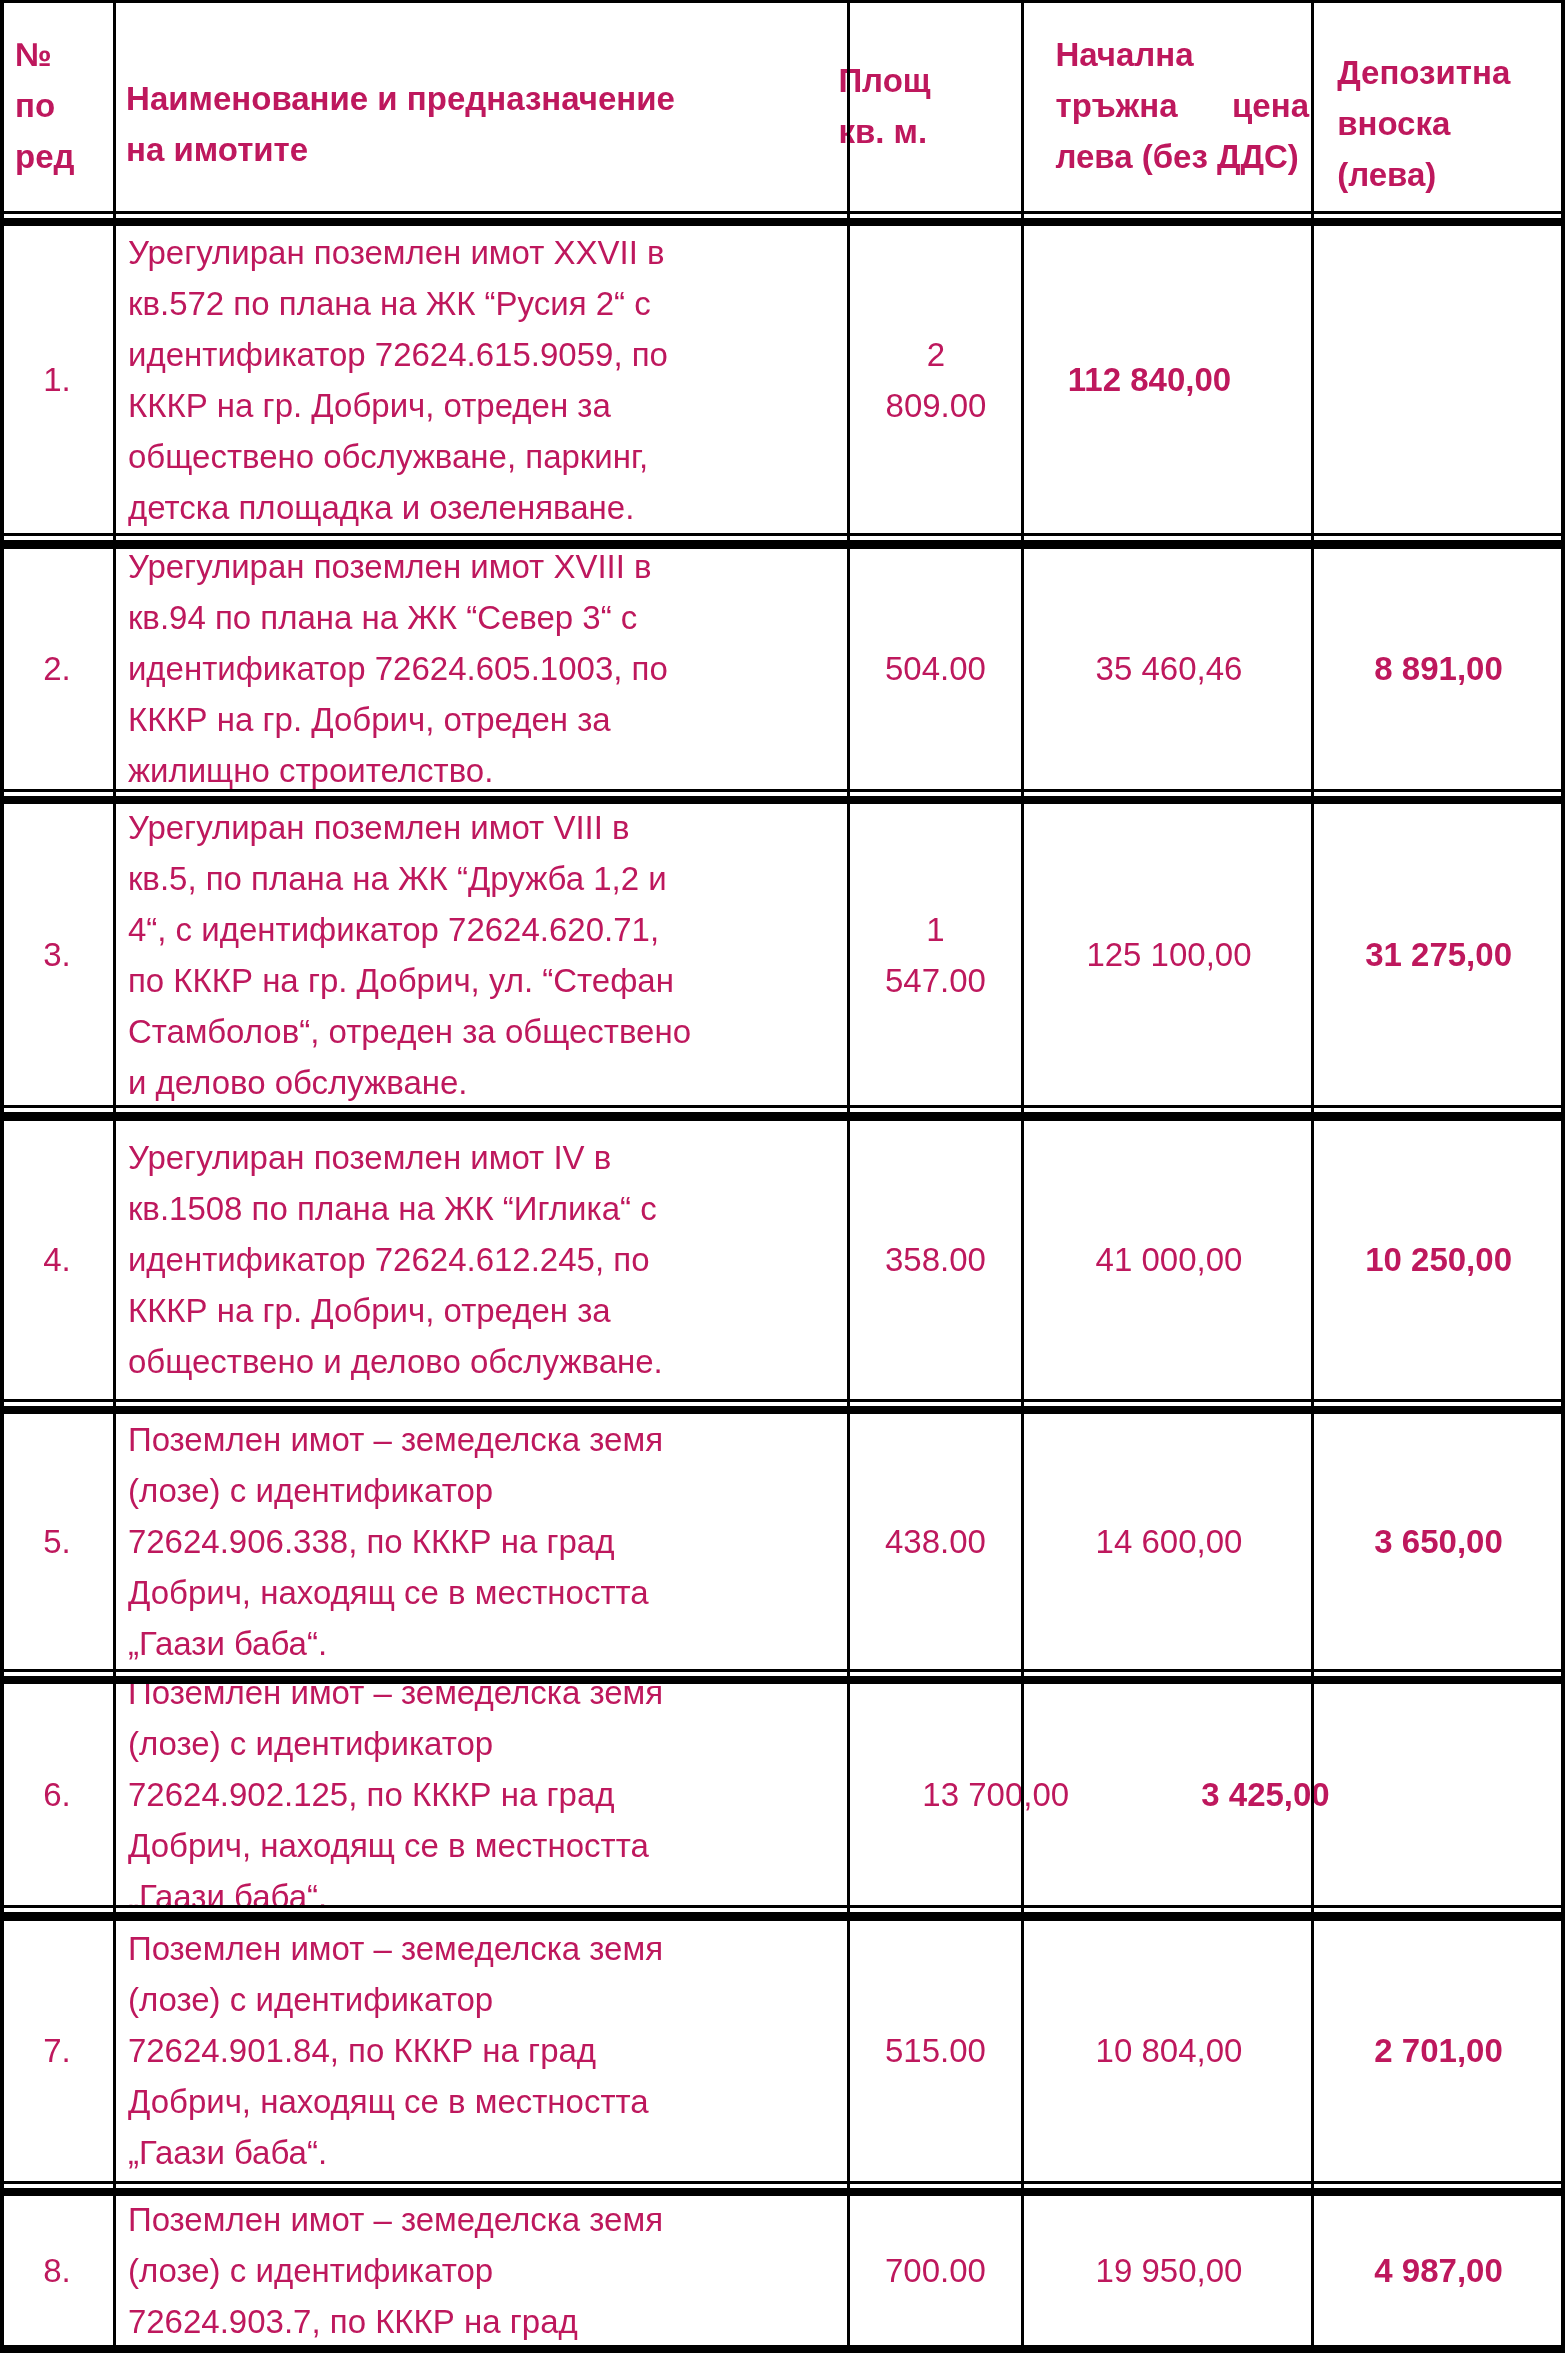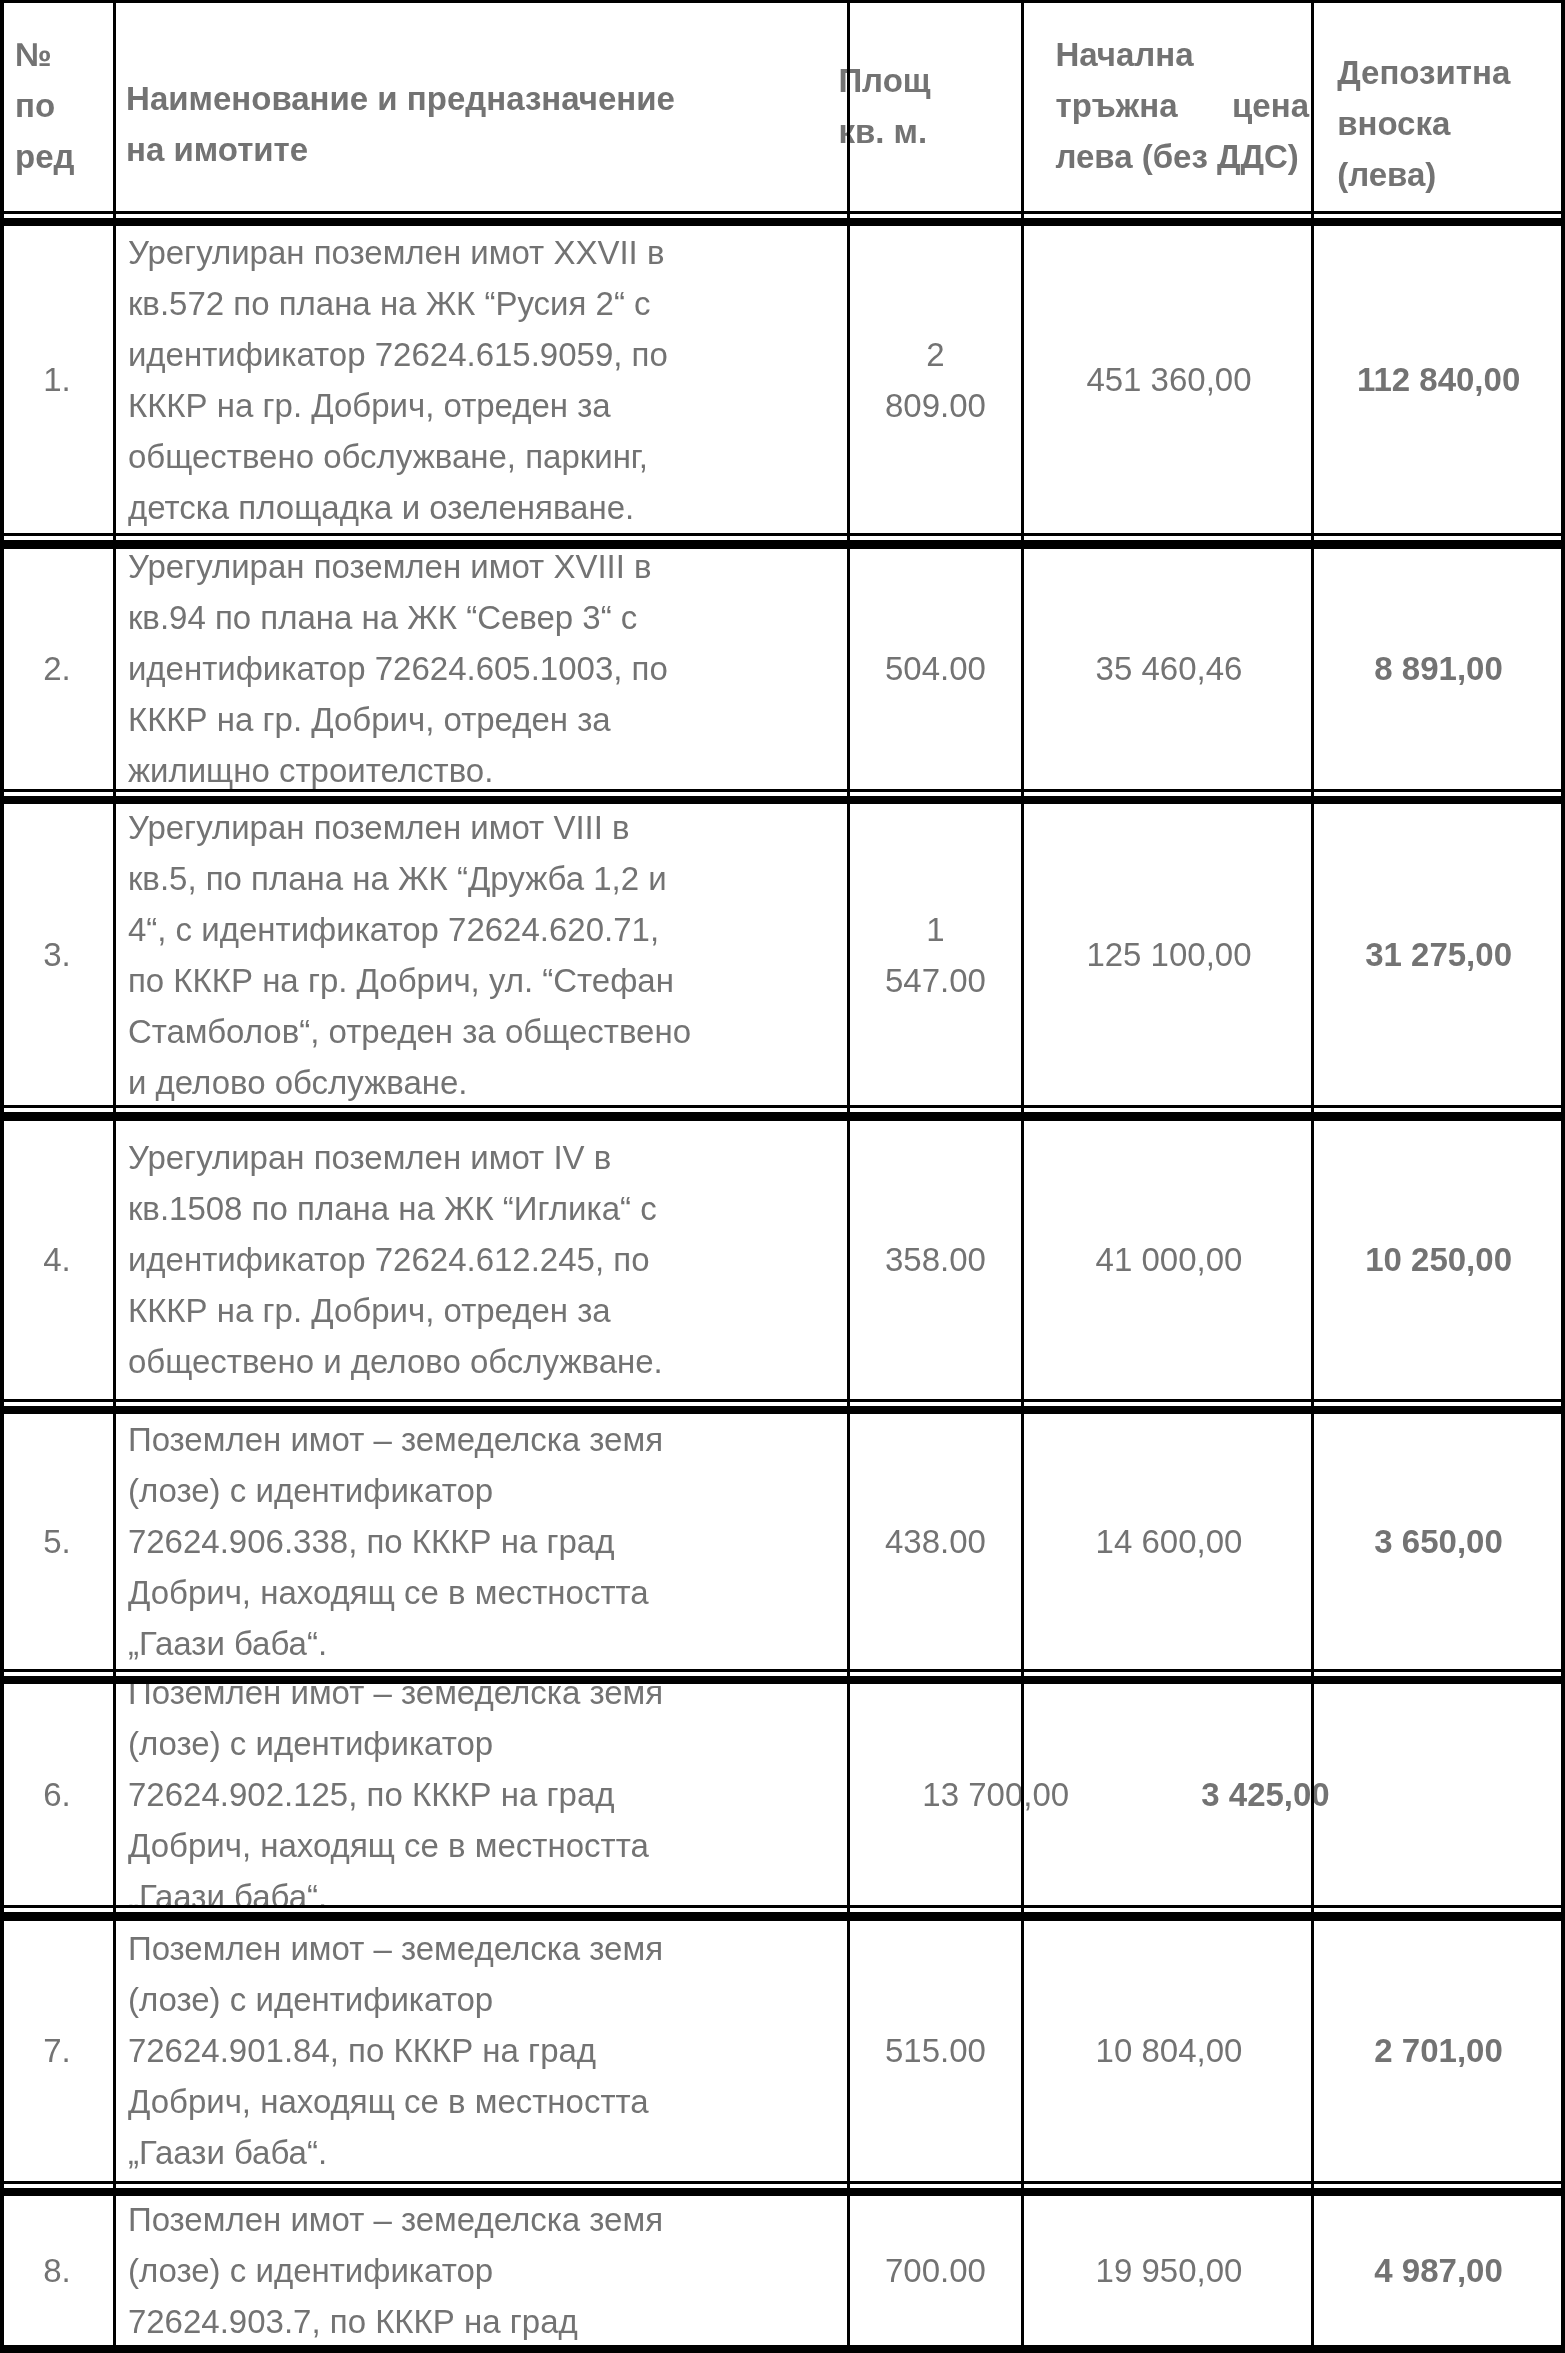--- a/index.html
+++ b/index.html
@@ -6,21 +6,21 @@
   html, body {
     width: 1565px; height: 2354px;
     background: #ffffff;
     font-family: "Liberation Sans", sans-serif;
     overflow: hidden;
   }
   .table {
     position: relative;
     width: 1565px; height: 2354px;
     background: #ffffff;
-    color: #737373;
+    color: #be185d;
     font-size: 33px;
     line-height: 51px;
     overflow: hidden;
   }
   
   .vline { position: absolute; top: 0; bottom: 0; width: 3.3px; background: #000; z-index: 3; }
   .vl-0 { left: 0; width: 4.1px; }
   .vl-1 { left: 113px; }
   .vl-2 { left: 847px; }
   .vl-3 { left: 1021px; }
@@ -86,23 +86,20 @@
   <div class="row" style="height:310px">
     <div class="cell c1 body-num">
         <span>1.</span>
       </div>
     <div class="cell c2">
         <span>Урегулиран поземлен имот XXVII в кв.572 по плана на ЖК “Русия 2“ с идентификатор 72624.615.9059, по КККР на гр. Добрич, отреден за обществено обслужване, паркинг, детска площадка и озеленяване.</span>
       </div>
     <div class="cell c3 center">
         <span>2 809.00</span>
       </div>
-    <div class="cell c4 center">
-        <span>451 360,00</span>
-      </div>
     <div class="cell c5 center">
         <span>112 840,00</span>
       </div>
   </div>
   <div class="rule"></div>
 
   <div class="row" style="height:243px">
     <div class="cell c1 body-num">
         <span>2.</span>
       </div>

